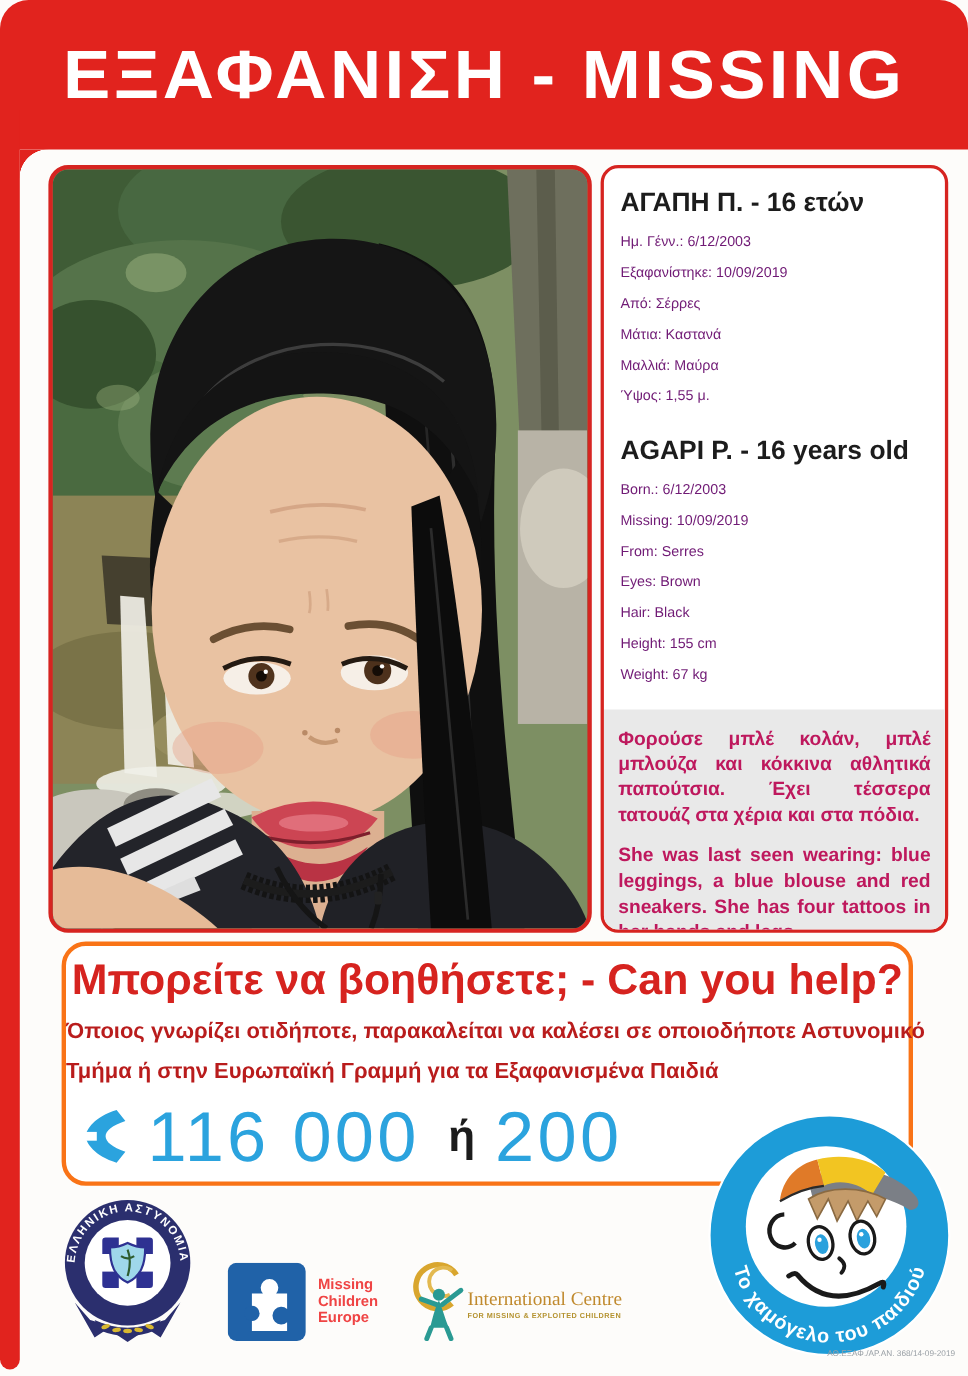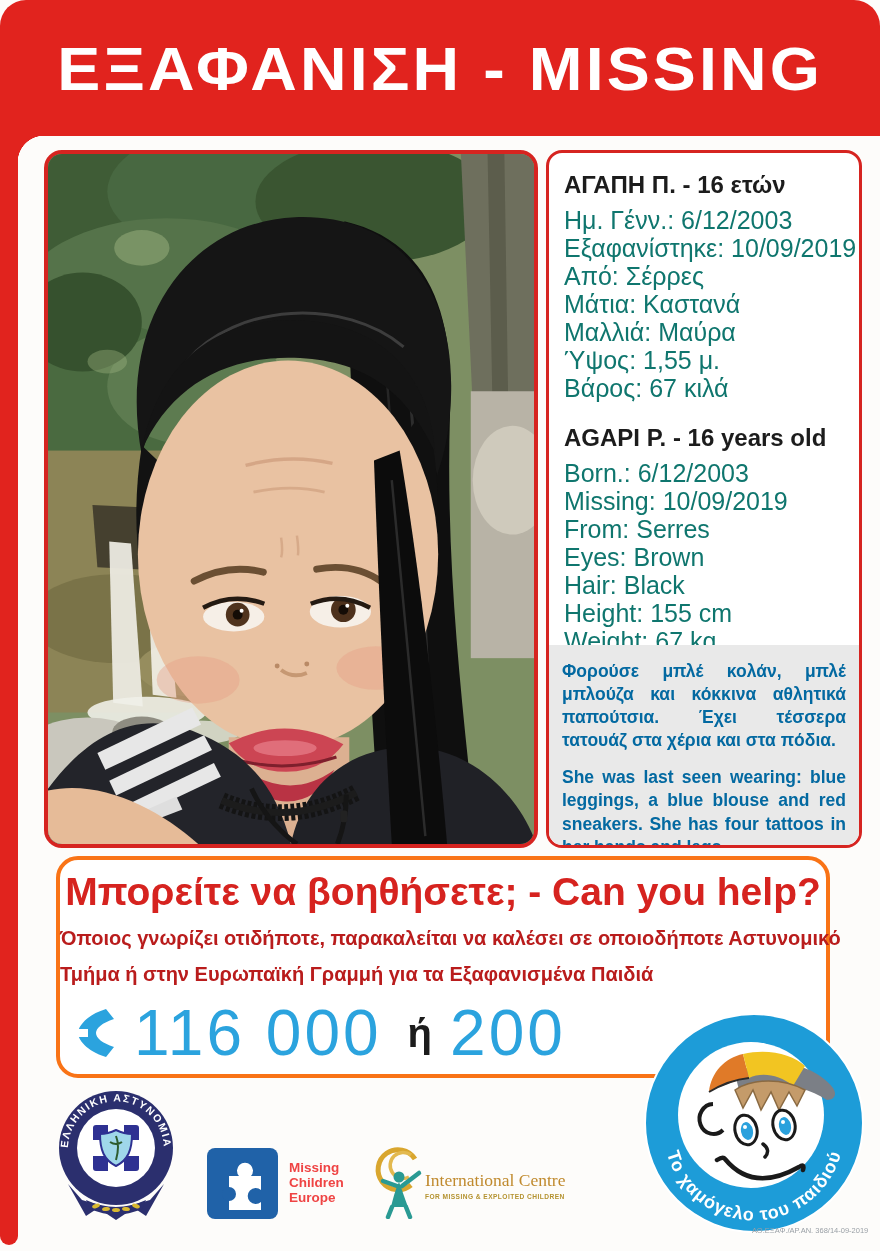--- a/index.html
+++ b/index.html
@@ -35,28 +35,28 @@
   }
   .photo-card svg { display:block; width:100%; height:100%; }
   
   .info-card {
     position:absolute; left:546px; top:150px; width:316px; height:698px;
     border:3px solid #d62420; border-radius:16px; background:#ffffff;
     overflow:hidden; box-sizing:border-box;
   }
   .info-inner { padding:14px 15px 0 15px; }
   .info-title { font-size:24px; font-weight:bold; color:#1c1c1c; margin:4px 0 7px 0; white-space:nowrap; }
-  .info-line { font-size:25px; color:#0f766e; line-height:28px; white-space:nowrap; }
+  .info-line { font-size:13px; color:#701a75; line-height:28px; white-space:nowrap; }
   .block-en { margin-top:22px; }
   .desc-box {
     position:absolute; left:0; right:0; bottom:0; height:200px;
     background:#e9e9e9; padding:15px 13px 0 13px; box-sizing:border-box;
   }
   .desc-text {
-    font-size:17.5px; color:#0369a1; line-height:1.32; text-align:justify;
+    font-size:17.5px; color:#be185d; line-height:1.32; text-align:justify;
     margin:0 0 14px 0; font-weight:bold;
   }
   
   .help-card {
     position:absolute; left:56px; top:856px; width:774px; height:222px;
     border:4px solid #f97316; border-radius:22px; background:#ffffff;
     box-sizing:border-box; z-index:1;
   }
   .help-headline {
     text-align:center; margin-top:10px; font-size:39px; font-weight:bold;
@@ -209,21 +209,20 @@
 
   <div class="info-card">
     <div class="info-inner">
       <div class="info-title">ΑΓΑΠΗ Π. - 16 ετών</div>
       <div class="info-line">Ημ. Γένν.: 6/12/2003</div>
       <div class="info-line">Εξαφανίστηκε: 10/09/2019</div>
       <div class="info-line">Από: Σέρρες</div>
       <div class="info-line">Μάτια: Καστανά</div>
       <div class="info-line">Μαλλιά: Μαύρα</div>
       <div class="info-line">Ύψος: 1,55 μ.</div>
-      <div class="info-line">Βάρος: 67 κιλά</div>
       <div class="block-en">
         <div class="info-title">AGAPI P. - 16 years old</div>
         <div class="info-line">Born.: 6/12/2003</div>
         <div class="info-line">Missing: 10/09/2019</div>
         <div class="info-line">From: Serres</div>
         <div class="info-line">Eyes: Brown</div>
         <div class="info-line">Hair: Black</div>
         <div class="info-line">Height: 155 cm</div>
         <div class="info-line">Weight: 67 kg</div>
       </div>

